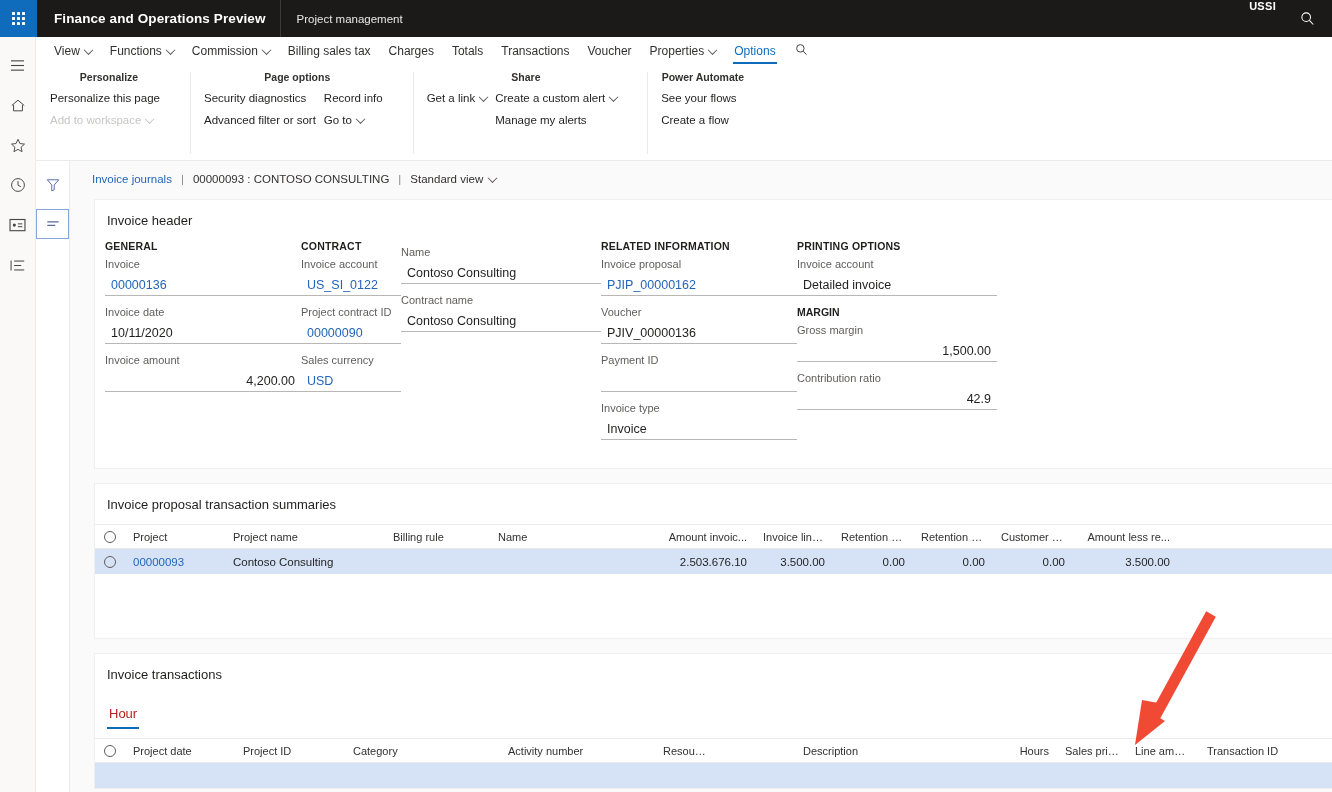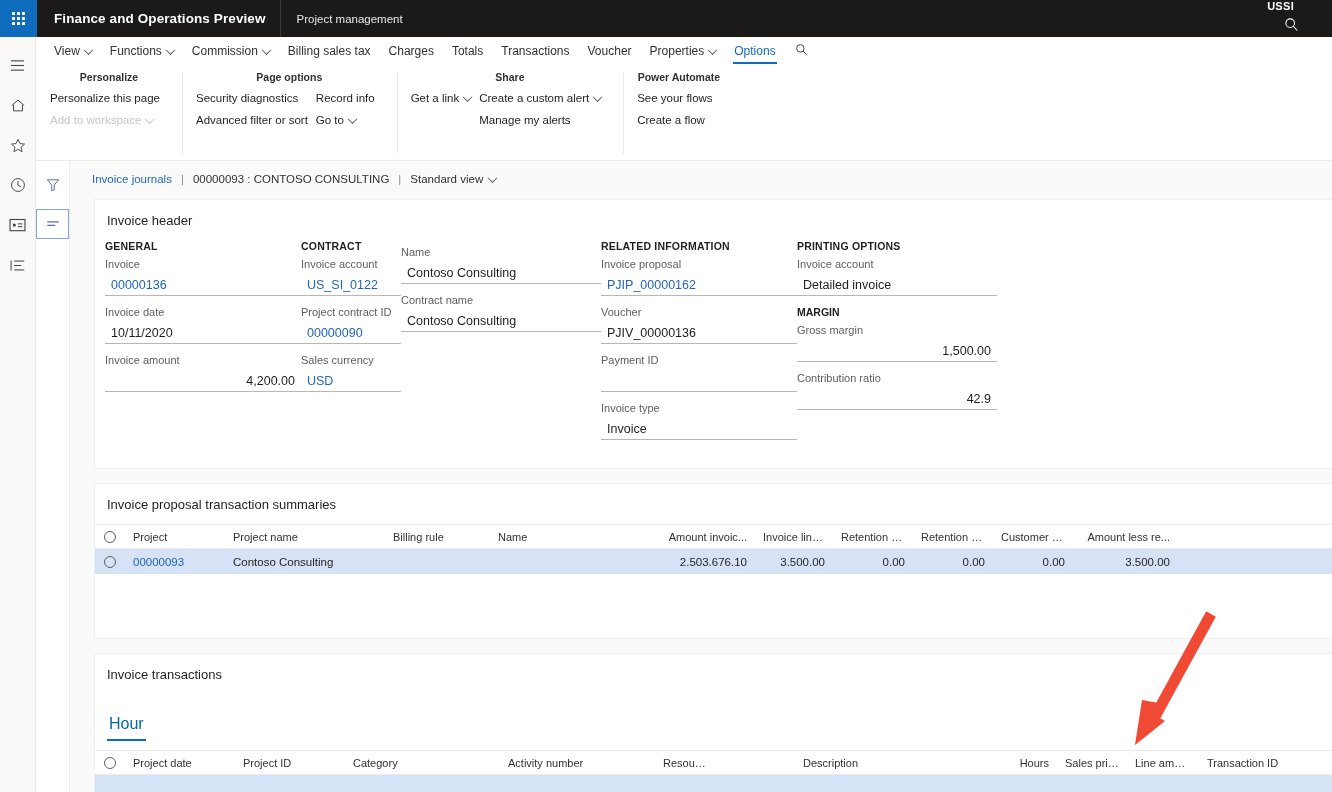--- a/index.html
+++ b/index.html
@@ -23,21 +23,21 @@
     cursor:pointer;
   }
   .waffle-grid { display:grid; grid-template-columns:repeat(3,3px); grid-gap:2px; }
   .waffle-grid i { width:3px; height:3px; background:#fff; display:block; border-radius:0.5px; }
   .app-title {
     color:#fff; font-size:13.5px; font-weight:bold; padding:0 14px 0 17px;
     letter-spacing:.1px; white-space:nowrap;
   }
   .tb-div { width:1px; height:37px; background:#3b3a39; }
   .module-name { color:#e8e8e8; font-size:11.5px; padding:0 16px; white-space:nowrap; }
-  .topbar-right { margin-left:auto; display:flex; align-items:flex-end; height:37px; padding-right:24px;flex-direction:column; }
+  .topbar-right { margin-left:auto; display:flex; align-items:flex-start; height:37px; padding-right:8px; }
   .company-code { color:#fff; font-size:11px; font-weight:bold; padding:0 14px; letter-spacing:.3px;}
   .top-search { width:34px; height:37px; display:flex; align-items:center; justify-content:center; cursor:pointer;}
 
   
   .rail {
     position:absolute; top:37px; left:0; width:36px; height:755px;
     background:#faf9f8; border-right:1px solid #edebe9;
     display:flex; flex-direction:column; align-items:center; padding-top:8px;
   }
   .rail-btn {
@@ -56,21 +56,21 @@
     display:flex; align-items:center; gap:5px; cursor:pointer; white-space:nowrap;
   }
   .rtab.active { color:#0f6cbd; font-weight:normal; }
   .rtab.active:after {
     content:""; position:absolute; left:8px; right:8px; bottom:0; height:2px; background:#0f6cbd;
   }
   .chev { display:inline-block; width:7px; height:7px; border-right:1.2px solid #605e5c;
           border-bottom:1.2px solid #605e5c; transform:rotate(45deg) translate(-1px,-1px); }
   .ribbon-search { padding:0 10px 4px 10px; cursor:pointer; }
 
-  .ribbon-body { display:flex; height:96px; padding-top:4px; }
+  .ribbon-body { display:flex; height:96px; padding-top:4px;gap:8px; }
   .rgroup { position:relative; padding:0 14px; display:flex; flex-direction:column; }
   .rgroup + .rgroup:before {
     content:""; position:absolute; left:0; top:4px; bottom:6px; width:1px; background:#edebe9;
   }
   .rgroup-title {
     font-size:10.5px; font-weight:bold; color:#323130; text-align:center;
     height:18px; line-height:18px; margin-bottom:4px; white-space:nowrap;
   }
   .rgroup-cols { display:flex; gap:0px; }
   .rcol { display:flex; flex-direction:column; min-width:0; }
@@ -133,22 +133,22 @@
   .gcell { font-size:11.5px; color:#201f1e; padding:0 8px; overflow:hidden;
            white-space:nowrap; text-overflow:ellipsis; }
   .gcell.num { text-align:right; }
   .gcell.link { color:#2266bb; cursor:pointer; }
   .gsel { width:30px; flex:0 0 30px; display:flex; align-items:center; justify-content:center; }
   .radio { width:12px; height:12px; border:1.2px solid #605e5c; border-radius:50%; display:block; cursor:pointer;}
   .grid-pad { height:64px; background:#fff; }
 
   
   .tabstrip { padding:10px 0 0 12px; }
-  .gtab { display:inline-block; font-size:16px; color:#0369a1; padding:0 2px 6px 2px;
-          border-bottom:2px solid #0f6cbd; cursor:pointer;margin-top:11px; }
+  .gtab { display:inline-block; font-size:13px; color:#b91c1c; padding:0 2px 6px 2px;
+          border-bottom:2px solid #0f6cbd; cursor:pointer; }
 
   
   .arrow-svg { position:absolute; left:1118px; top:608px; pointer-events:none; }
 </style>
 </head>
 <body>
 
 <div class="app">
 
   <div class="topbar">

